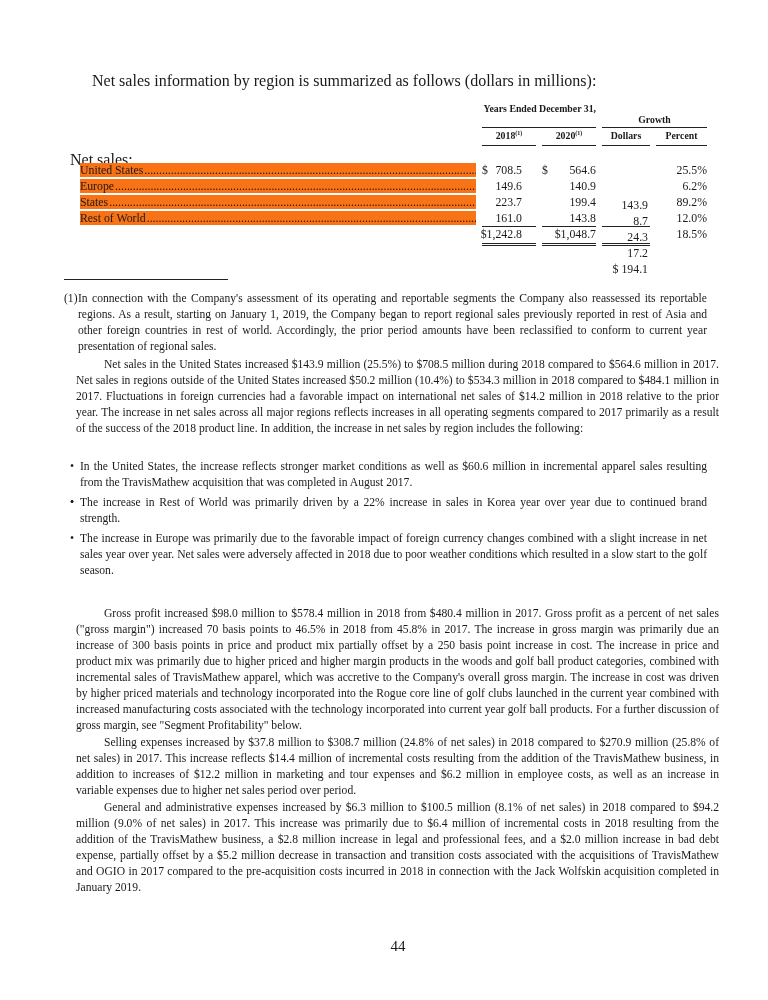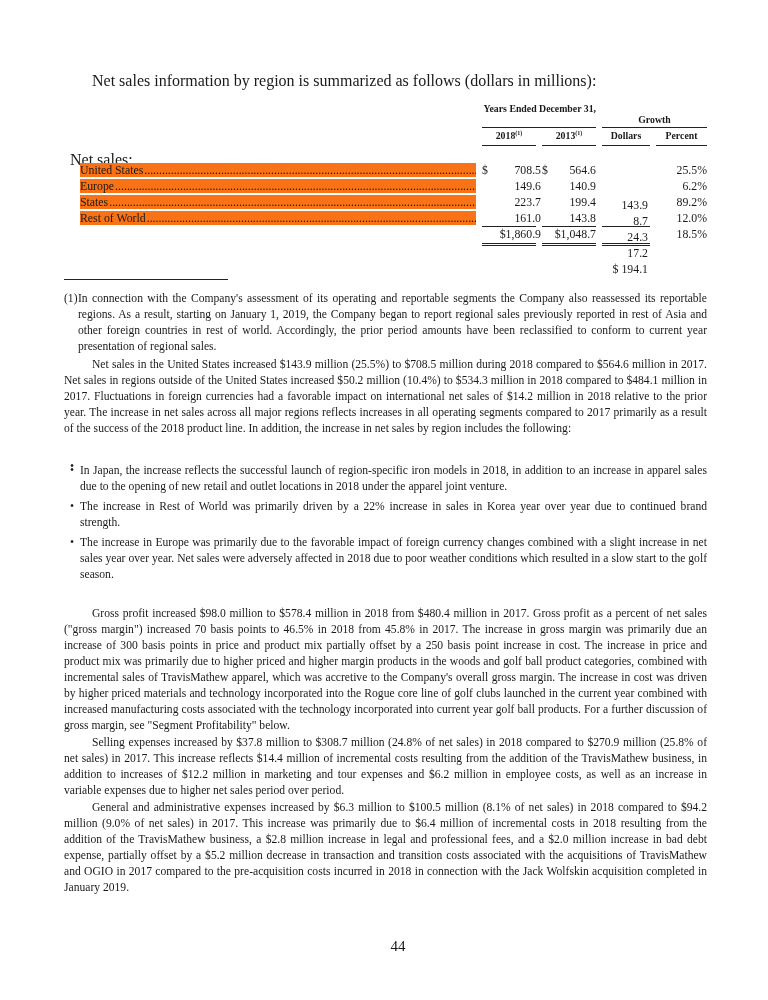--- a/index.html
+++ b/index.html
@@ -18,29 +18,29 @@
   .colhdr sup { font-size:6px; }
   .col-2018 { left:418px; width:54px; }
   .col-2017 { left:478px; width:54px; }
   .col-dollars { left:538px; width:48px; }
   .col-percent { left:592px; width:51px; }
 
   .row { position:absolute; left:0; width:643px; height:16px; font-size:11.8px; }
   .row .leader { position:absolute; left:16px; width:396px; overflow:hidden; white-space:nowrap; }
   .row .leader span { background:#f97316; padding-right:1px;margin-top:12px; }
   .cell { position:absolute; text-align:right; }
-  .c2018 { left:423px; width:54px; }
+  .c2018 { left:404px; width:54px; }
   .c2017 { left:478px; width:54px; }
   .cdol { left:538px; width:46px;margin-top:35px; }
   .cpct { left:592px; width:51px;text-align:right; }
   .cur { position:absolute; }
   .netsales { position:absolute; left:6px; top:48px; font-size:16px; }
 
   .fn-rule { position:absolute; top:279px; left:0; width:164px; border-top:1px solid #222; }
-  .para { position:absolute; left:0; width:643px; text-align:justify; line-height:16px; font-size:11.6px; }
+  .para { position:absolute; left:12px; width:643px; text-align:justify; line-height:16px; font-size:11.6px; }
   .indent { text-indent:28px; }
   .fn { position:absolute; top:291px; left:0; width:643px; line-height:16px; font-size:11.6px; text-align:justify; }
   .fn .num { position:absolute; left:0; top:0; }
   .fn .txt { margin-left:14px; display:block; }
   .bullets { position:absolute; left:0; width:643px; }
   .bullet { position:relative; padding-left:16px; line-height:16px; text-align:justify; margin-bottom:4px; font-size:11.6px; }
   .bullet .dot { position:absolute; left:6px; top:0; }
   .pagenum { position:absolute; top:938px; left:14px; width:768px; text-align:center; font-size:15px; }
 </style>
 </head>
@@ -49,21 +49,21 @@
 <div class="page">
   <div class="intro">Net sales information by region is summarized as follows (dollars in millions):</div>
 
   <div class="tbl">
     <div class="hdr-group hdr-years">Years Ended December 31,</div>
     <div class="hdr-group hdr-growth">Growth</div>
     <div class="rule" style="left:418px;width:114px;top:24px;"></div>
     <div class="rule" style="left:538px;width:105px;top:24px;"></div>
 
     <div class="colhdr col-2018"><span>2018</span><sup>(1)</sup></div>
-    <div class="colhdr col-2017"><span>2013</span><sup>(1)</sup></div>
+    <div class="colhdr col-2017"><span>2020</span><sup>(1)</sup></div>
     <div class="colhdr col-dollars">Dollars</div>
     <div class="colhdr col-percent">Percent</div>
     <div class="rule" style="left:418px;width:54px;top:42px;"></div>
     <div class="rule" style="left:478px;width:54px;top:42px;"></div>
     <div class="rule" style="left:538px;width:48px;top:42px;"></div>
     <div class="rule" style="left:592px;width:51px;top:42px;"></div>
 
     <div class="netsales">Net sales:</div>
 
     <div id="rows">
@@ -93,21 +93,21 @@
         <div class="row" style="top: 108px;">
           <div class="leader"><span>Rest of World</span><span style="padding:0">........................................................................................................................................................</span></div>
           <div class="cell c2018">161.0</div>
           <div class="cell c2017">143.8</div>
           <div class="cell cdol">17.2</div>
           <div class="cell cpct">12.0%</div>
         </div>
       </div>
 
     <div class="row" style="top:124px;">
-      <div class="cell c2018">$1,860.9</div>
+      <div class="cell c2018">$1,242.8</div>
       <div class="cell c2017">$1,048.7</div>
       <div class="cell cdol">$ 194.1</div>
       <div class="cell cpct">18.5%</div>
     </div>
     <div class="rule" style="left:418px;width:54px;top:123px;border-top-width:1px;"></div>
     <div class="rule" style="left:478px;width:54px;top:123px;border-top-width:1px;"></div>
     <div class="rule" style="left:538px;width:48px;top:123px;border-top-width:1px;"></div>
     <div class="rule" style="left:418px;width:54px;top:140px;border-top:3px double #222;"></div>
     <div class="rule" style="left:478px;width:54px;top:140px;border-top:3px double #222;"></div>
     <div class="rule" style="left:538px;width:48px;top:140px;border-top:3px double #222;"></div>
@@ -115,22 +115,22 @@
 
   <div class="fn-rule"></div>
   <div class="fn">
     <span class="num">(1)</span>
     <span class="txt">In connection with the Company's assessment of its operating and reportable segments the Company also reassessed its reportable regions. As a result, starting on January 1, 2019, the Company began to report regional sales previously reported in rest of Asia and other foreign countries in rest of world. Accordingly, the prior period amounts have been reclassified to conform to current year presentation of regional sales.</span>
   </div>
 
   <div class="para indent" style="top:357px;">Net sales in the United States increased $143.9 million (25.5%) to $708.5 million during 2018 compared to $564.6 million in 2017. Net sales in regions outside of the United States increased $50.2 million (10.4%) to $534.3 million in 2018 compared to $484.1 million in 2017. Fluctuations in foreign currencies had a favorable impact on international net sales of $14.2 million in 2018 relative to the prior year. The increase in net sales across all major regions reflects increases in all operating segments compared to 2017 primarily as a result of the success of the 2018 product line. In addition, the increase in net sales by region includes the following:</div>
 
   <div class="bullets" style="top:459px;" id="bullets">
+      <div class="bullet"><span class="dot">•</span><span>In the United States, the increase reflects stronger market conditions as well as $60.6 million in incremental apparel sales resulting from the TravisMathew acquisition that was completed in August 2017.</span></div>
       <div class="bullet"><span class="dot">•</span></div>
-      <div class="bullet"><span class="dot">•</span><span>In Japan, the increase reflects the successful launch of region-specific iron models in 2018, in addition to an increase in apparel sales due to the opening of new retail and outlet locations in 2018 under the apparel joint venture.</span></div>
       <div class="bullet"><span class="dot">•</span><span>The increase in Rest of World was primarily driven by a 22% increase in sales in Korea year over year due to continued brand strength.</span></div>
       <div class="bullet"><span class="dot">•</span><span>The increase in Europe was primarily due to the favorable impact of foreign currency changes combined with a slight increase in net sales year over year. Net sales were adversely affected in 2018 due to poor weather conditions which resulted in a slow start to the golf season.</span></div>
     </div>
 
   <div class="para indent" style="top:606px;">Gross profit increased $98.0 million to $578.4 million in 2018 from $480.4 million in 2017. Gross profit as a percent of net sales ("gross margin") increased 70 basis points to 46.5% in 2018 from 45.8% in 2017. The increase in gross margin was primarily due an increase of 300 basis points in price and product mix partially offset by a 250 basis point increase in cost. The increase in price and product mix was primarily due to higher priced and higher margin products in the woods and golf ball product categories, combined with incremental sales of TravisMathew apparel, which was accretive to the Company's overall gross margin. The increase in cost was driven by higher priced materials and technology incorporated into the Rogue core line of golf clubs launched in the current year combined with increased manufacturing costs associated with the technology incorporated into current year golf ball products. For a further discussion of gross margin, see "Segment Profitability" below.</div>
   <div class="para indent" style="top:735px;">Selling expenses increased by $37.8 million to $308.7 million (24.8% of net sales) in 2018 compared to $270.9 million (25.8% of net sales) in 2017. This increase reflects $14.4 million of incremental costs resulting from the addition of the TravisMathew business, in addition to increases of $12.2 million in marketing and tour expenses and $6.2 million in employee costs, as well as an increase in variable expenses due to higher net sales period over period.</div>
   <div class="para indent" style="top:800px;">General and administrative expenses increased by $6.3 million to $100.5 million (8.1% of net sales) in 2018 compared to $94.2 million (9.0% of net sales) in 2017. This increase was primarily due to $6.4 million of incremental costs in 2018 resulting from the addition of the TravisMathew business, a $2.8 million increase in legal and professional fees, and a $2.0 million increase in bad debt expense, partially offset by a $5.2 million decrease in transaction and transition costs associated with the acquisitions of TravisMathew and OGIO in 2017 compared to the pre-acquisition costs incurred in 2018 in connection with the Jack Wolfskin acquisition completed in January 2019.</div>
 </div>
 
 <div class="pagenum">44</div>

